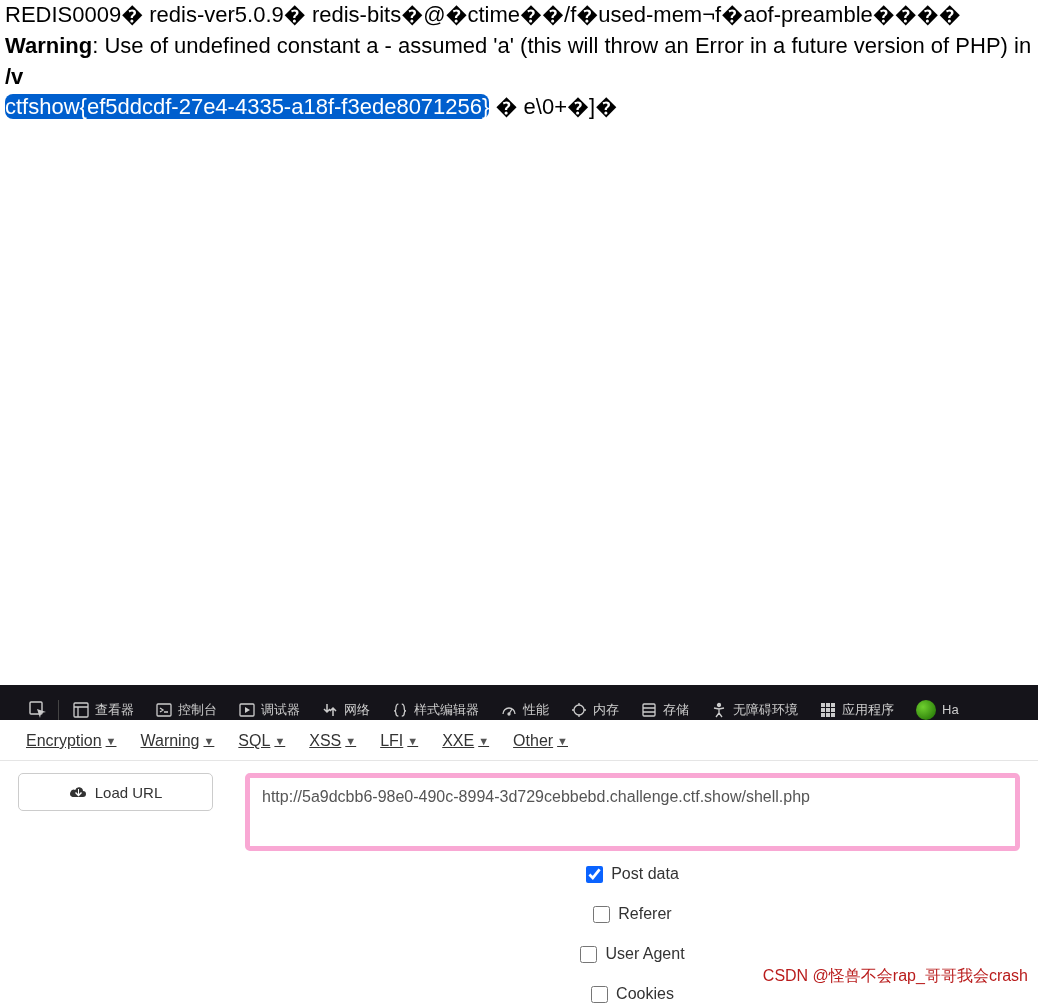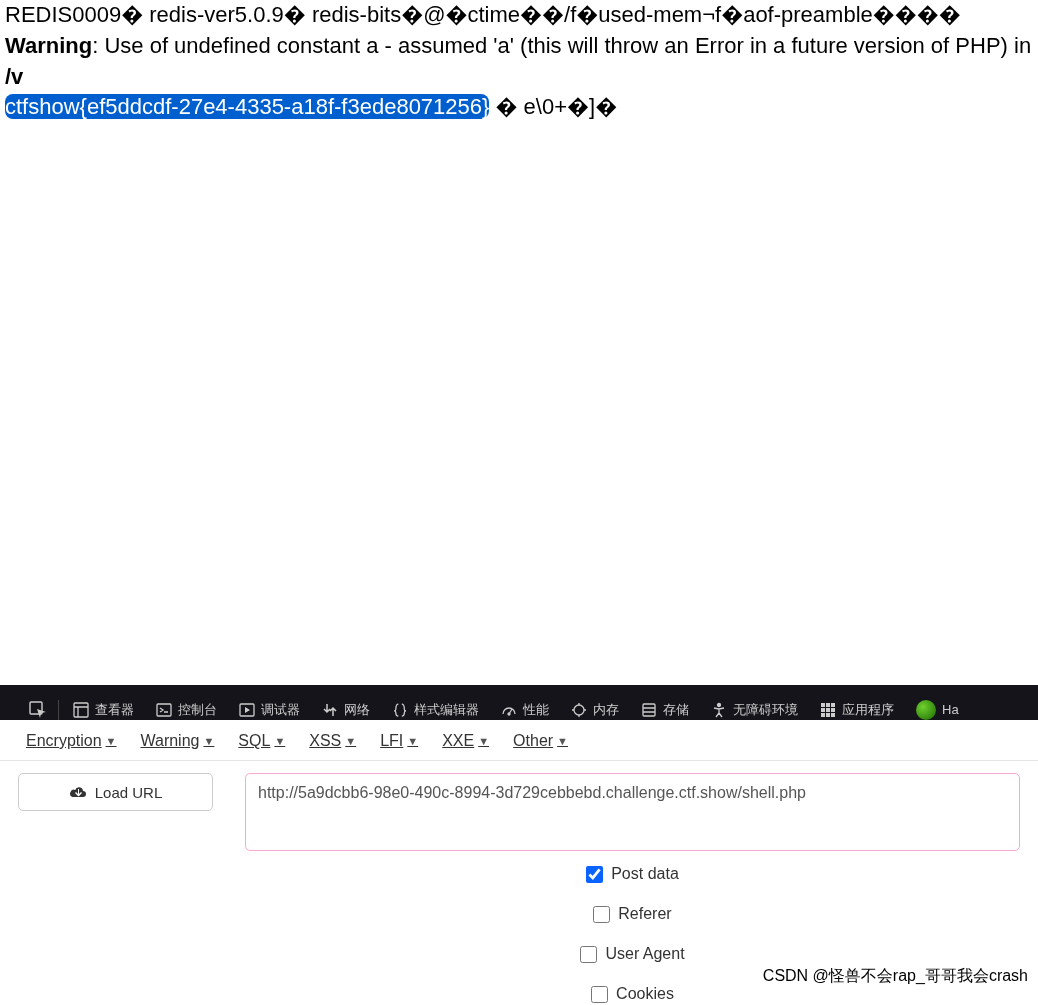--- a/index.html
+++ b/index.html
@@ -12,28 +12,28 @@
 .dt-icon-btn { display: flex; align-items: center; justify-content: center; width: 28px; height: 100%; cursor: pointer; }
 .hackbar { position: absolute; top: 720px; left: 0; right: 0; bottom: 0; background: #fff; }
 .hb-tabs { display: flex; align-items: center; gap: 24px; padding: 12px 26px 10px; font-size: 16px; color: #333; border-bottom: 1px solid #e5e5e5; }
 .hb-tab { display: flex; align-items: center; gap: 4px; cursor: pointer; text-decoration: underline; }
 .hb-caret { font-size: 11px; color: #555; }
 .hb-body { display: flex; padding: 12px 18px; gap: 32px; }
 .hb-side { display: flex; flex-direction: column; gap: 8px; width: 195px; }
 .hb-btn { display: flex; align-items: center; justify-content: center; gap: 8px; height: 38px; border: 1px solid #ccc; border-radius: 5px; background: #fff; font-size: 15px; cursor: pointer; color: #333; }
 .hb-btn svg { flex-shrink: 0; }
 .hb-main { flex: 1; display: flex; flex-direction: column; gap: 14px; }
-.hb-urlbox { border: 1px solid #f9a8d4; border-radius: 5px; padding: 10px 12px; font-size: 16px; color: #555; height: 78px; resize: none; font-family: Arial, sans-serif; width: 100%; outline: none; }
+.hb-urlbox { border: 5px solid #f9a8d4; border-radius: 5px; padding: 10px 12px; font-size: 16px; color: #555; height: 78px; resize: none; font-family: Arial, sans-serif; width: 100%; outline: none; }
 .hb-row { display: flex; align-items: center; gap: 22px; font-size: 16px; color: #333; flex-wrap: wrap; flex-direction: column; }
 .hb-check { display: flex; align-items: center; gap: 8px; cursor: pointer; }
 .hb-check input { width: 17px; height: 17px; accent-color: #0a63ff; cursor: pointer; }
 .hb-addheader { border: 1px solid #bbb; border-radius: 0; padding: 4px 10px; font-size: 14px; background: #f5f5f5; cursor: pointer; }
 .hb-clearall { color: #1a73e8; cursor: pointer; font-size: 12px; margin-left: 12px; }
 .hb-postbox { border: 1px solid #ccc; border-top-left-radius: 5px; border-top-right-radius: 5px; padding: 10px 12px; font-size: 16px; color: #333; height: 35px; resize: none; font-family: Arial, sans-serif; width: 100%; outline: none; border-bottom: none; }
-.watermark { position: absolute; bottom: 18px; right: 10px; color: #000000; font-size: 16px; pointer-events: none; font-family: Arial, sans-serif; }
+.watermark { position: absolute; bottom: 18px; right: 10px; color: #b91c1c; font-size: 16px; pointer-events: none; font-family: Arial, sans-serif; }
 .green-circle { width: 20px; height: 20px; border-radius: 50%; background: radial-gradient(circle at 35% 35%, #6fcf2f, #1a6a00); display: flex; align-items: center; justify-content: center; }
 </style>
 </head>
 <body>
 
 <div class="page-content">
   <span>REDIS0009� redis-ver5.0.9� redis-bits�@�ctime��/f�used-mem¬f�aof-preamble����</span><br>
   <b>Warning</b><span>: Use of undefined constant a - assumed 'a' (this will throw an Error in a future version of PHP) in </span><b>/v</b><br>
   <span class="highlighted">ctfshow{ef5ddcdf-27e4-4335-a18f-f3ede8071256}</span><span> � e\0+�]�</span>
 </div>

